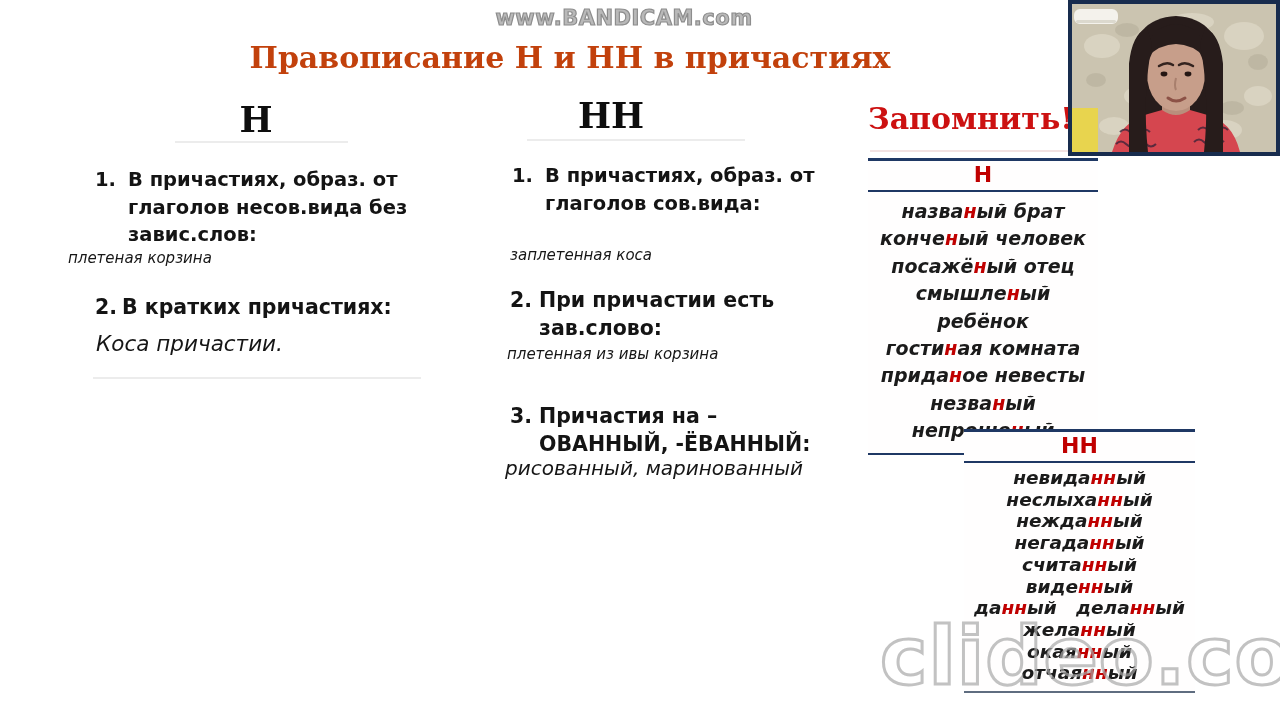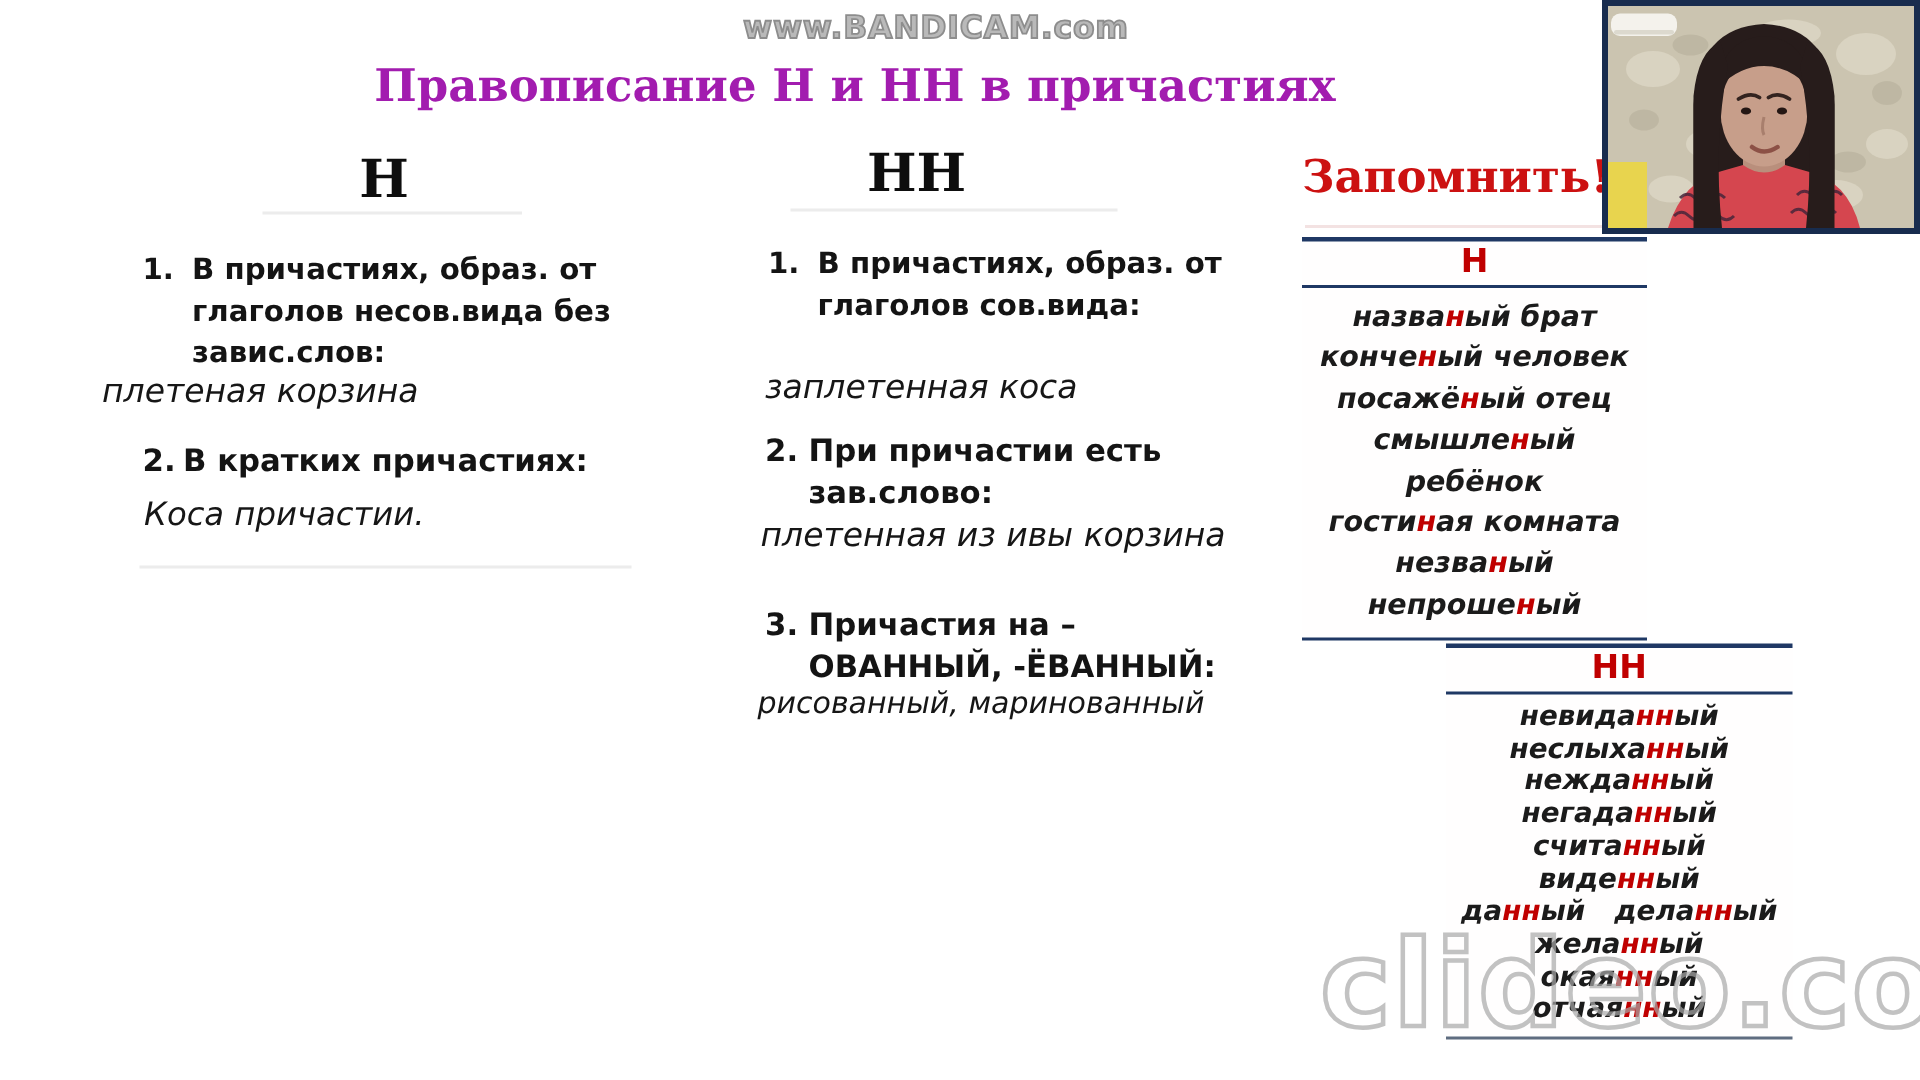--- a/index.html
+++ b/index.html
@@ -11,41 +11,41 @@
   .bandicam{position:absolute;left:624px;top:6px;transform:translateX(-50%);
     font-family:"DejaVu Sans", sans-serif;font-weight:800;font-size:21px;letter-spacing:.5px;
     color:#b9b9b9;-webkit-text-stroke:1.2px #8d8d8d;
     text-shadow:0 0 3px #fff,0 0 6px #fff;white-space:nowrap;z-index:5;}
   .clideo{position:absolute;left:880px;top:610px;z-index:60;
     font-family:"DejaVu Sans", sans-serif;font-weight:700;font-size:80px;letter-spacing:1px;
     color:rgba(255,255,255,0);-webkit-text-stroke:3px rgba(168,168,168,.7);white-space:nowrap;}
 
   
   .title{position:absolute;left:570px;top:40px;transform:translateX(-50%);
-    font-family:"DejaVu Serif", serif;font-weight:700;font-size:30px;color:#a21caf;white-space:nowrap;}
+    font-family:"DejaVu Serif", serif;font-weight:700;font-size:30px;color:#c2410c;white-space:nowrap;}
 
   
   .col-head{position:absolute;font-family:"DejaVu Serif", serif;font-weight:700;color:#0e0e0e;text-align:center;}
   .n-head{left:165px;top:99px;width:182px;font-size:35px;}
   .nn-head{left:520px;top:95px;width:182px;font-size:35px;}
   .hr{position:absolute;height:2px;background:#ececec;}
   .hr-n{left:175px;top:141px;width:173px;}
   .hr-nn{left:527px;top:139px;width:218px;}
   .hr-n-bottom{left:93px;top:377px;width:328px;}
   .hr-remember{left:870px;top:150px;width:225px;background:#f3e2e2;}
 
   
   .rule{position:absolute;font-weight:700;font-size:19.5px;line-height:27.5px;color:#141414;padding-left:33px;}
   .rule .num{position:absolute;left:0;top:0;}
   .rule-n1{left:95px;top:166px;width:292px;}
   .rule-n2{left:95px;top:294px;width:330px;font-size:20.5px;padding-left:27px;}
   .rule-nn1{left:512px;top:162px;width:292px;}
   .rule-nn2{left:510px;top:287px;width:285px;font-size:20.5px;padding-left:29px;}
   .rule-nn3{left:510px;top:403px;width:305px;font-size:20.5px;padding-left:29px;}
-  .example{position:absolute;font-style:italic;font-size:22px;color:#161616;white-space:nowrap;}
+  .example{position:absolute;font-style:italic;font-size:15px;color:#161616;white-space:nowrap;}
   .ex-n1{left:68px;top:249px;}
   .ex-n2{left:96px;top:331px;font-size:21.5px;}
   .ex-nn1{left:510px;top:246px;}
   .ex-nn2{left:507px;top:345px;}
   .ex-nn3{left:505px;top:456px;font-size:20px;}
 
   
   .note{position:absolute;left:552px;top:491px;width:181px;height:81px;box-sizing:border-box;
     background:linear-gradient(180deg,#f9c8a4 0%,#f3ae83 60%,#efa072 100%);
     border:1px solid #d89060;text-align:center;font-size:20px;line-height:28px;color:#1c1c1c;
@@ -124,20 +124,21 @@
   <div class="hr hr-remember"></div>
 
   <div class="memo-table table-n">
     <div class="tbl-header">Н</div>
     <div class="tbl-body">
       <div class="tn-item">назва<span class="hl">н</span>ый брат</div>
       <div class="tn-item">конче<span class="hl">н</span>ый человек</div>
       <div class="tn-item">посажё<span class="hl">н</span>ый отец</div>
       <div class="tn-item">смышле<span class="hl">н</span>ый ребёнок</div>
       <div class="tn-item">гости<span class="hl">н</span>ая комната</div>
+      <div class="tn-item">прида<span class="hl">н</span>ое невесты</div>
       <div class="tn-item">незва<span class="hl">н</span>ый</div>
       <div class="tn-item">непроше<span class="hl">н</span>ый</div>
     </div>
   </div>
 
   <div class="memo-table table-nn">
     <div class="tbl-header">НН</div>
     <div class="tbl-body">
       <div class="tnn-item">невида<span class="hl">нн</span>ый</div>
       <div class="tnn-item">неслыха<span class="hl">нн</span>ый</div>

